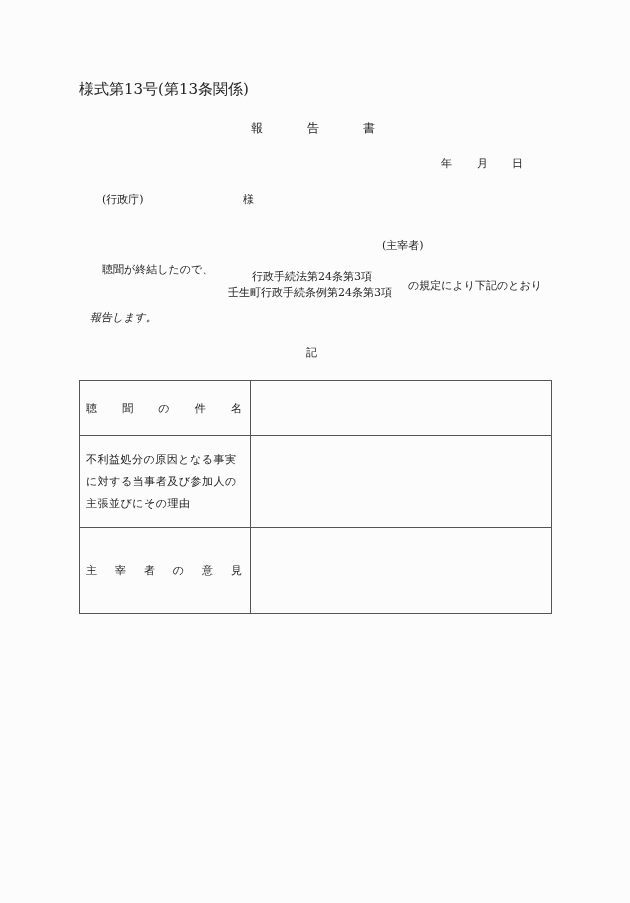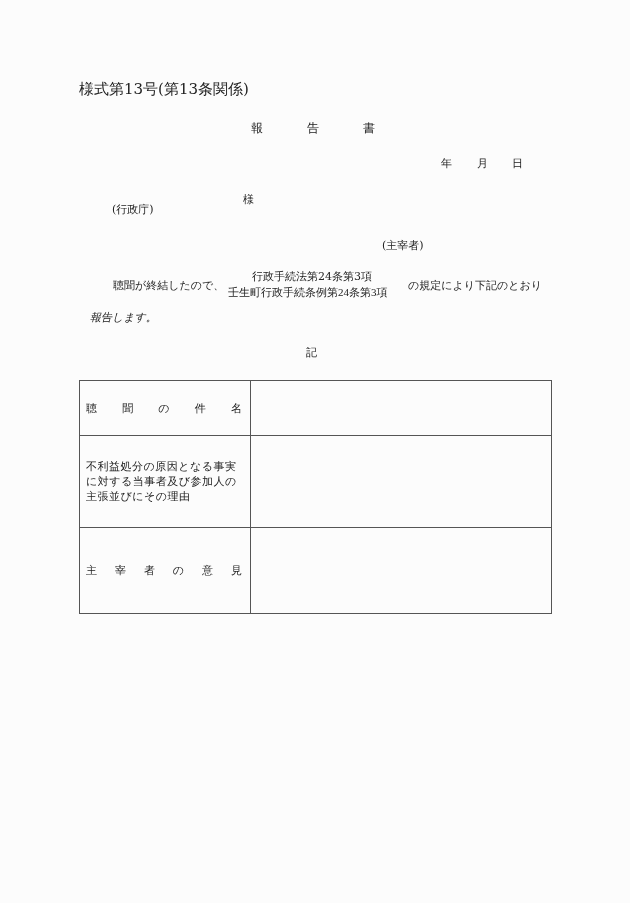--- a/index.html
+++ b/index.html
@@ -23,28 +23,28 @@
     .title-char { position: absolute; top: 120px; font-size: 12px; }
     #title-c1 { left: 251px; }
     #title-c2 { left: 307px; }
     #title-c3 { left: 363px; }
 
     .date-char { position: absolute; top: 156px; font-size: 11px; }
     #date-year { left: 441px; }
     #date-month { left: 477px; }
     #date-day { left: 512px; }
 
-    #addressee-org { left: 112px; top: 194px; margin-top: 10px; }
+    #addressee-org { left: 102px; top: 194px; }
     #addressee-honorific { left: 243px; top: 194px; }
 
     #presider-label { left: 382px; top: 240px; }
 
-    #body-lead { left: 102px; top: 280px; margin-left: 11px; }
+    #body-lead { left: 102px; top: 264px; }
     #law-ref-1 { left: 228px; top: 271px; margin-left: 24px; }
-    #law-ref-2 { left: 228px; top: 287px; font-family: Liberation Serif, serif; }
+    #law-ref-2 { left: 228px; top: 287px; }
     #body-tail { left: 408px; top: 280px; }
     #body-line2 { left: 90px; top: 312px; font-style: italic; }
 
     #ki-label { left: 306px; top: 347px; font-size: 11px; }
 
     .form-table {
       position: absolute;
       left: 79px;
       top: 380px;
       width: 472px;
@@ -63,21 +63,21 @@
     .row2 td { height: 91px; }
     .row3 td { height: 85px; }
 
     .spread {
       display: flex;
       justify-content: space-between;
       padding: 0 8px 0 6px;
     }
     .multi {
       padding: 0 6px;
-      line-height: 15px;
+      line-height: 22px;
       white-space: normal;
       letter-spacing: 0.5px;
     }
     .value-cell { background: transparent; }
   </style>
 </head>
 <body>
 
 <div class="abs" id="form-number">様式第13号(第13条関係)</div>
 

